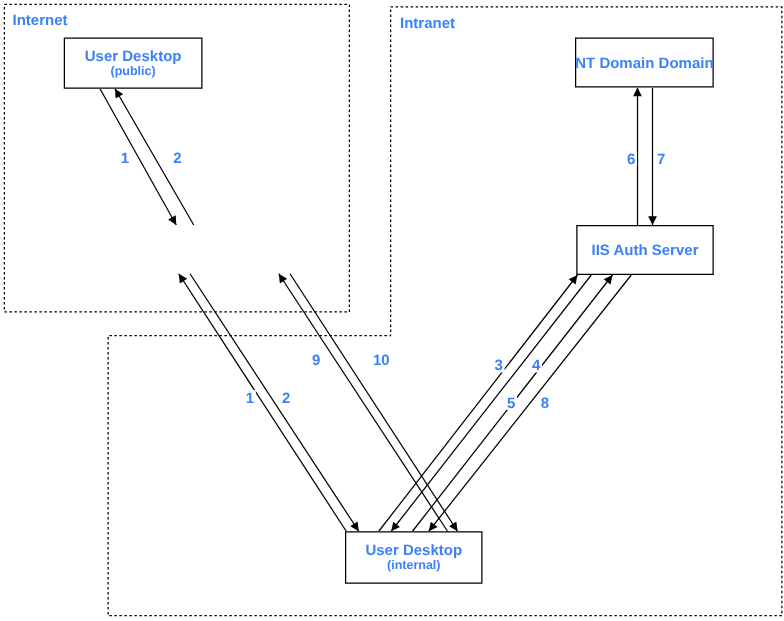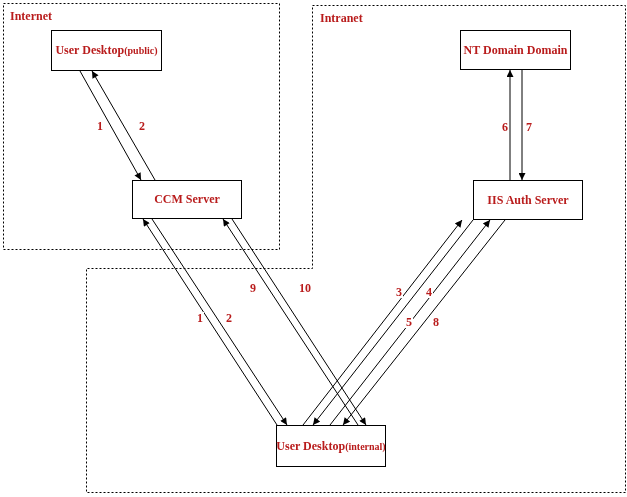--- a/index.html
+++ b/index.html
@@ -1,23 +1,23 @@
 <!DOCTYPE html>
 <html><head>
 <meta charset="utf-8">
 <style>
   html,body{margin:0;padding:0;background:#ffffff;}
   .canvas{
     position:relative;width:627px;height:497px;background:#ffffff;
-    font-family:Liberation Serif, serif;color:#b91c1c;overflow:hidden;
+    font-family:Liberation Sans, sans-serif;color:#3b82f6;overflow:hidden;
   }
   .canvas svg{position:absolute;left:0;top:0;}
   .node{
     position:absolute;border:1px solid #000;background:#fff;
-    display:flex;flex-direction:row;align-items:center;justify-content:center;
+    display:flex;flex-direction:column;align-items:center;justify-content:center;
     font-weight:bold;font-size:12px;line-height:13px;white-space:nowrap;z-index:2;
   }
   .node .sub{font-size:10px;font-weight:bold;line-height:11px;}
   .zone-label{
     position:absolute;font-weight:bold;font-size:12px;z-index:2;white-space:nowrap;
   }
   .num{
     position:absolute;font-weight:bold;font-size:12px;z-index:3;
     transform:translate(-50%,-50%);background:#fff;padding:0 1px;line-height:12px;
   }
@@ -55,29 +55,26 @@
   </svg>
 
   <span class="zone-label" style="left:10px;top:9px;">Internet</span>
   <span class="zone-label" style="left:320px;top:11px;">Intranet</span>
 
   <div class="node" style="left:51px;top:30px;width:109px;height:39px;">
     <span>User Desktop</span>
     <span class="sub">(public)</span>
   </div>
 
-  <div class="node" style="left:132px;top:180px;width:108px;height:37px;">
-    <span>CCM Server</span>
-  </div>
 
   <div class="node" style="left:460px;top:30px;width:109px;height:38px;">
     <span>NT Domain Domain</span>
   </div>
 
-  <div class="node" style="left:461px;top:180px;width:108px;height:38px;margin-left:12px;">
+  <div class="node" style="left:461px;top:180px;width:108px;height:38px;">
     <span>IIS Auth Server</span>
   </div>
 
   <div class="node" style="left:276px;top:425px;width:108px;height:40px;">
     <span>User Desktop</span>
     <span class="sub">(internal)</span>
   </div>
 
   <span class="num" style="left:100px;top:126px;">1</span>
   <span class="num" style="left:142px;top:126px;">2</span>

